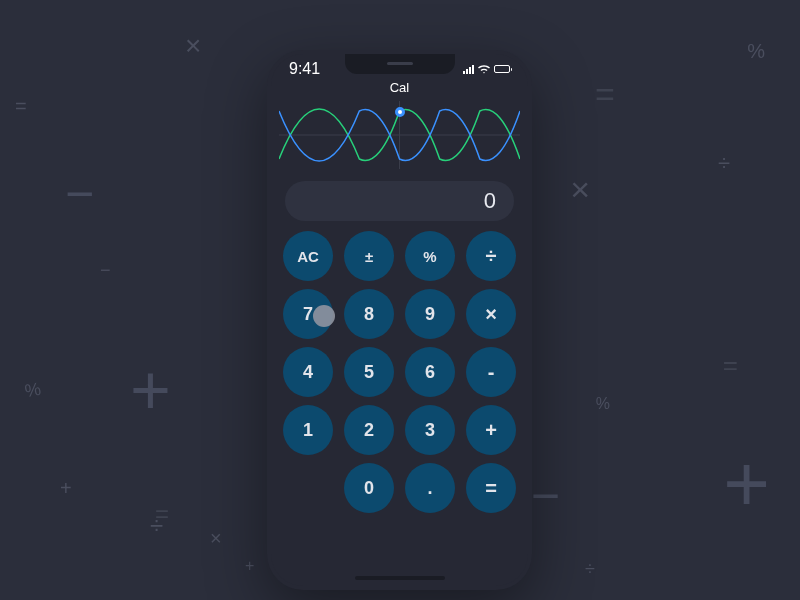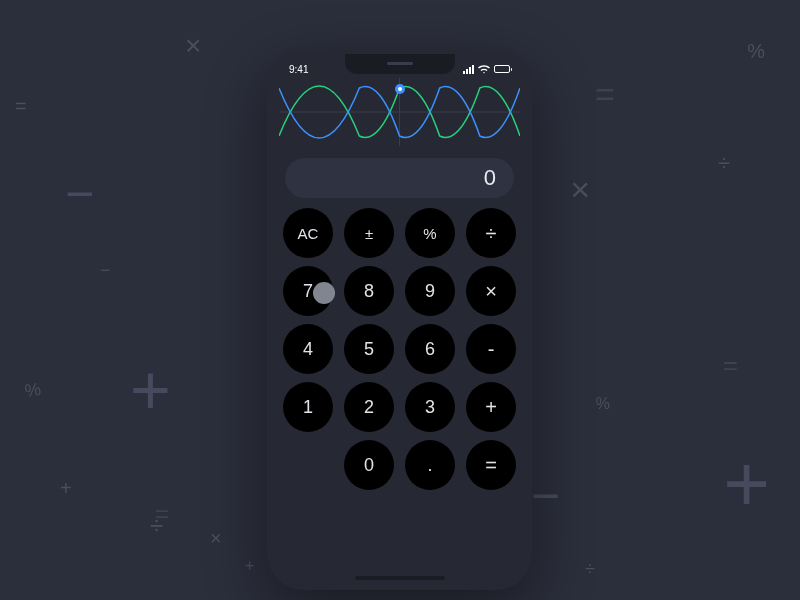--- a/index.html
+++ b/index.html
@@ -78,21 +78,21 @@
       top: 8px;
       width: 26px;
       height: 3px;
       background: #3a3d4a;
       border-radius: 2px;
     }
     .status-bar {
       display: flex;
       justify-content: space-between;
       padding: 6px 18px 0;
-      font-size: 10px;
+      font-size: 16px;
       color: #fff;
       font-weight: 500;
       height: 24px;
       align-items: center;
     }
     .status-right { display: flex; gap: 4px; align-items: center; font-size: 9px; }
     .bars { display: inline-flex; gap: 1px; align-items: flex-end; }
     .bars span { width: 2px; background: #fff; display: inline-block; }
     .bars span:nth-child(1){ height: 3px;}
     .bars span:nth-child(2){ height: 5px;}
@@ -156,27 +156,27 @@
     }
 
     .keypad {
       padding: 0 12px 14px;
     }
     .krow { display: flex; justify-content: space-between; margin-bottom: 8px; }
     .key {
       width: 50px;
       height: 50px;
       border-radius: 50%;
-      background: #000000;
+      background: #0c4a6e;
       color: #e2e4ea;
       display: flex;
       align-items: center;
       justify-content: center;
       font-size: 18px;
-      font-weight: 400;
+      font-weight: 700;
       cursor: pointer;
       user-select: none;
     }
     .key.fn { font-size: 15px; }
     .key.op { font-size: 20px; }
     .key.eq { font-size: 20px; }
     .key.seven { position: relative; }
     .key-highlight {
       position: absolute;
       left: 30px;
@@ -237,20 +237,21 @@
             <span></span>
             <span></span>
           </span>
         <svg width="12" height="9" viewBox="0 0 12 9">
             <path d="M6 8.5 C6 8.5 7 7.5 7 7.5 C6.4 7 5.6 7 5 7.5 Z M3.5 6 C5 4.8 7 4.8 8.5 6 L9.5 5 C7.5 3.3 4.5 3.3 2.5 5 Z M1 3.5 C4 1 8 1 11 3.5 L12 2.5 C8.5 -0.5 3.5 -0.5 0 2.5 Z" fill="#fff"></path>
           </svg>
         <span class="battery"><span class="battery-fill"></span></span>
       </div>
     </div>
 
+    <div class="app-title">Cal</div>
 
     <div class="graph">
       <svg viewBox="0 0 240 68" preserveAspectRatio="none">
         <line x1="0" y1="34" x2="240" y2="34" stroke="#3a3d4a" stroke-width="1"></line>
         <line x1="120" y1="0" x2="120" y2="68" stroke="#3a3d4a" stroke-width="1"></line>
         <path d="M0 58 Q20 8 40 8 Q60 8 80 58 Q100 68 120 10 Q140 0 160 58 Q180 68 200 10 Q220 0 240 58" fill="none" stroke="#27d07a" stroke-width="1.5"></path>
         <path d="M0 10 Q20 60 40 60 Q60 60 80 10 Q100 0 120 58 Q140 68 160 10 Q180 0 200 58 Q220 68 240 10" fill="none" stroke="#3a91ff" stroke-width="1.5"></path>
       </svg>
       <div class="graph-dot"></div>
     </div>

